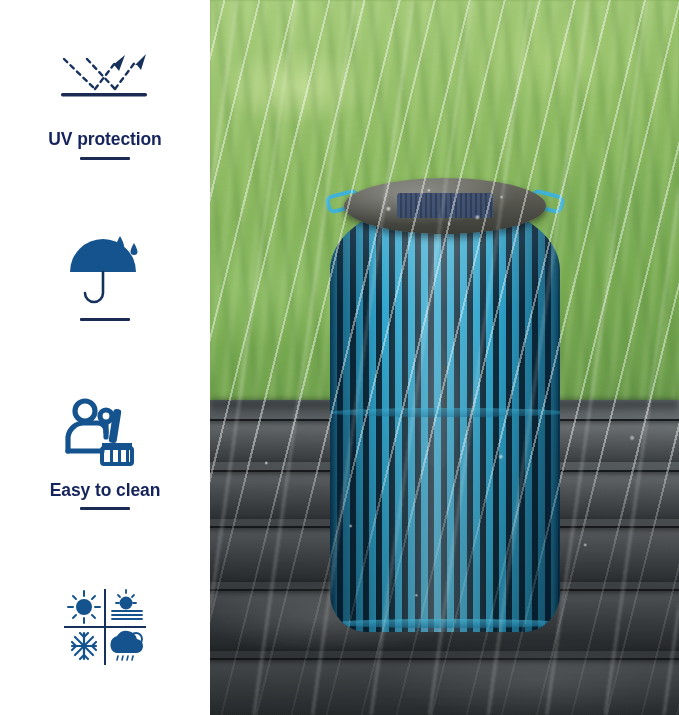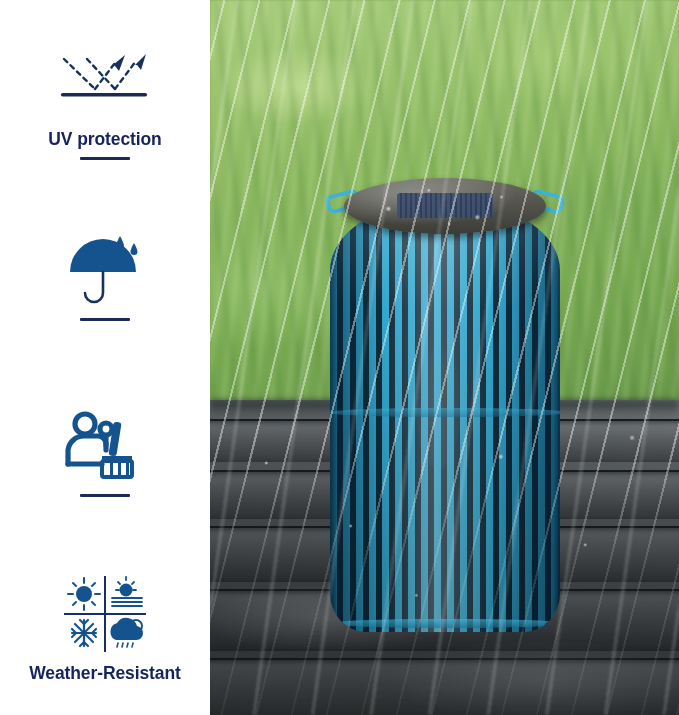--- a/index.html
+++ b/index.html
@@ -249,20 +249,21 @@
           <g fill="#15538f">
             <rect x="49" y="16" width="8" height="34" rx="3" transform="rotate(9 53 33)"></rect>
             <path d="M40 50 h30 v6 h-30 z"></path>
             <rect x="40" y="55" width="30" height="16" rx="2" fill="none" stroke="#15538f" stroke-width="4"></rect>
             <rect x="48" y="56" width="3" height="15"></rect>
             <rect x="56" y="56" width="3" height="15"></rect>
             <rect x="64" y="56" width="3" height="15"></rect>
           </g>
         </svg>
       </div>
+      <div class="flabel">Easy to clean</div>
       <div class="divwrap">
           <div class="divider"></div>
         </div>
     </div>
 
     <div class="feature">
       <div class="ficon">
         <svg width="86" height="80" viewBox="0 0 86 80" aria-hidden="true">
 
           <line x1="43" y1="2" x2="43" y2="78" stroke="#16325c" stroke-width="2"></line>
@@ -310,21 +311,20 @@
           <circle cx="74" cy="52" r="6" fill="none" stroke="#15538f" stroke-width="2"></circle>
           <path d="M54 66 a9 9 0 0 1 1 -17 a11 11 0 0 1 20 3 a7 7 0 0 1 -2 14 Z" fill="#15538f"></path>
           <g stroke="#15538f" stroke-width="1.6" stroke-linecap="round">
             <line x1="56" y1="69" x2="55" y2="73"></line>
             <line x1="61" y1="69" x2="60" y2="73"></line>
             <line x1="66" y1="69" x2="65" y2="73"></line>
             <line x1="71" y1="69" x2="70" y2="73"></line>
           </g>
         </svg>
       </div>
-      <div class="flabel">Weather-Resistant</div>
     </div>
 
   </div>
 
   <div class="photo">
     <div class="grass"></div>
     <div class="blades"></div>
     <div class="blades2"></div>
 
     <div class="deck">

